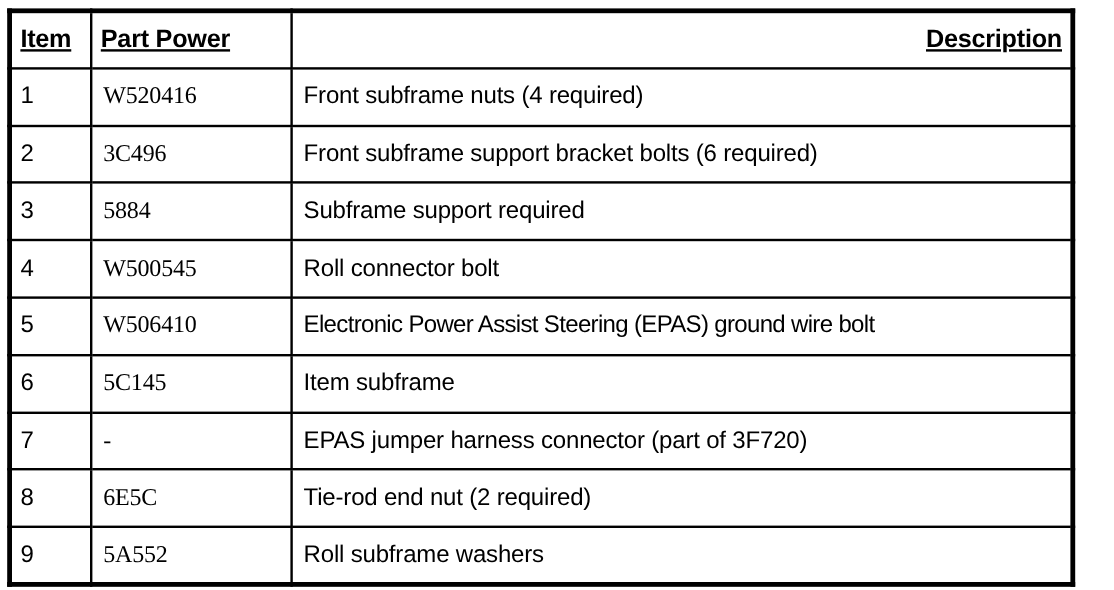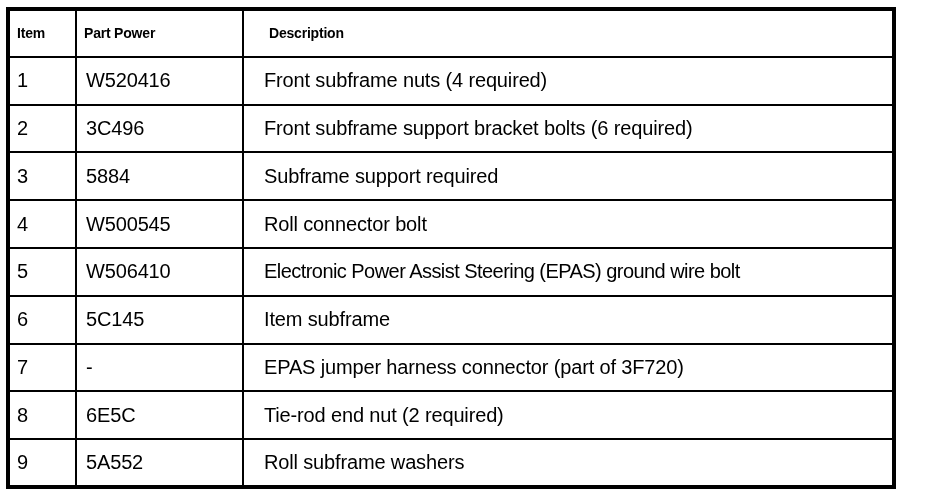--- a/index.html
+++ b/index.html
@@ -46,39 +46,40 @@
     padding: 0 7px;
     vertical-align: middle;
     color: #000000;
     background: #ffffff;
     white-space: nowrap;
     overflow: hidden;
   }
 
   table.parts-table thead th {
     font-weight: bold;
-    font-size: 14px;
+    font-size: 21px;
     letter-spacing: -0.2px;
     text-align: left;
+    text-decoration: underline;
   }
   table.parts-table thead th.desc-head {
-    text-align: left;
+    text-align: right;
     padding-left: 25px;
   }
 
   table.parts-table tbody td {
     font-weight: normal;
     font-size: 20px;
     letter-spacing: -0.15px;
     text-align: left;
   }
 
   table.parts-table tbody td.cell-item { padding-left: 7px; }
-  table.parts-table tbody td.cell-part { padding-left: 9px; }
-  table.parts-table tbody td.cell-desc { padding-left: 20px; }
+  table.parts-table tbody td.cell-part { padding-left: 9px; font-family: Liberation Serif, serif; }
+  table.parts-table tbody td.cell-desc { padding-left: 9px; }
 
   
   table.parts-table tbody td.cell-desc.tight {
     letter-spacing: -0.55px;
   }
 </style>
 </head>
 <body>
 
 <div id="parts-table-wrap">

